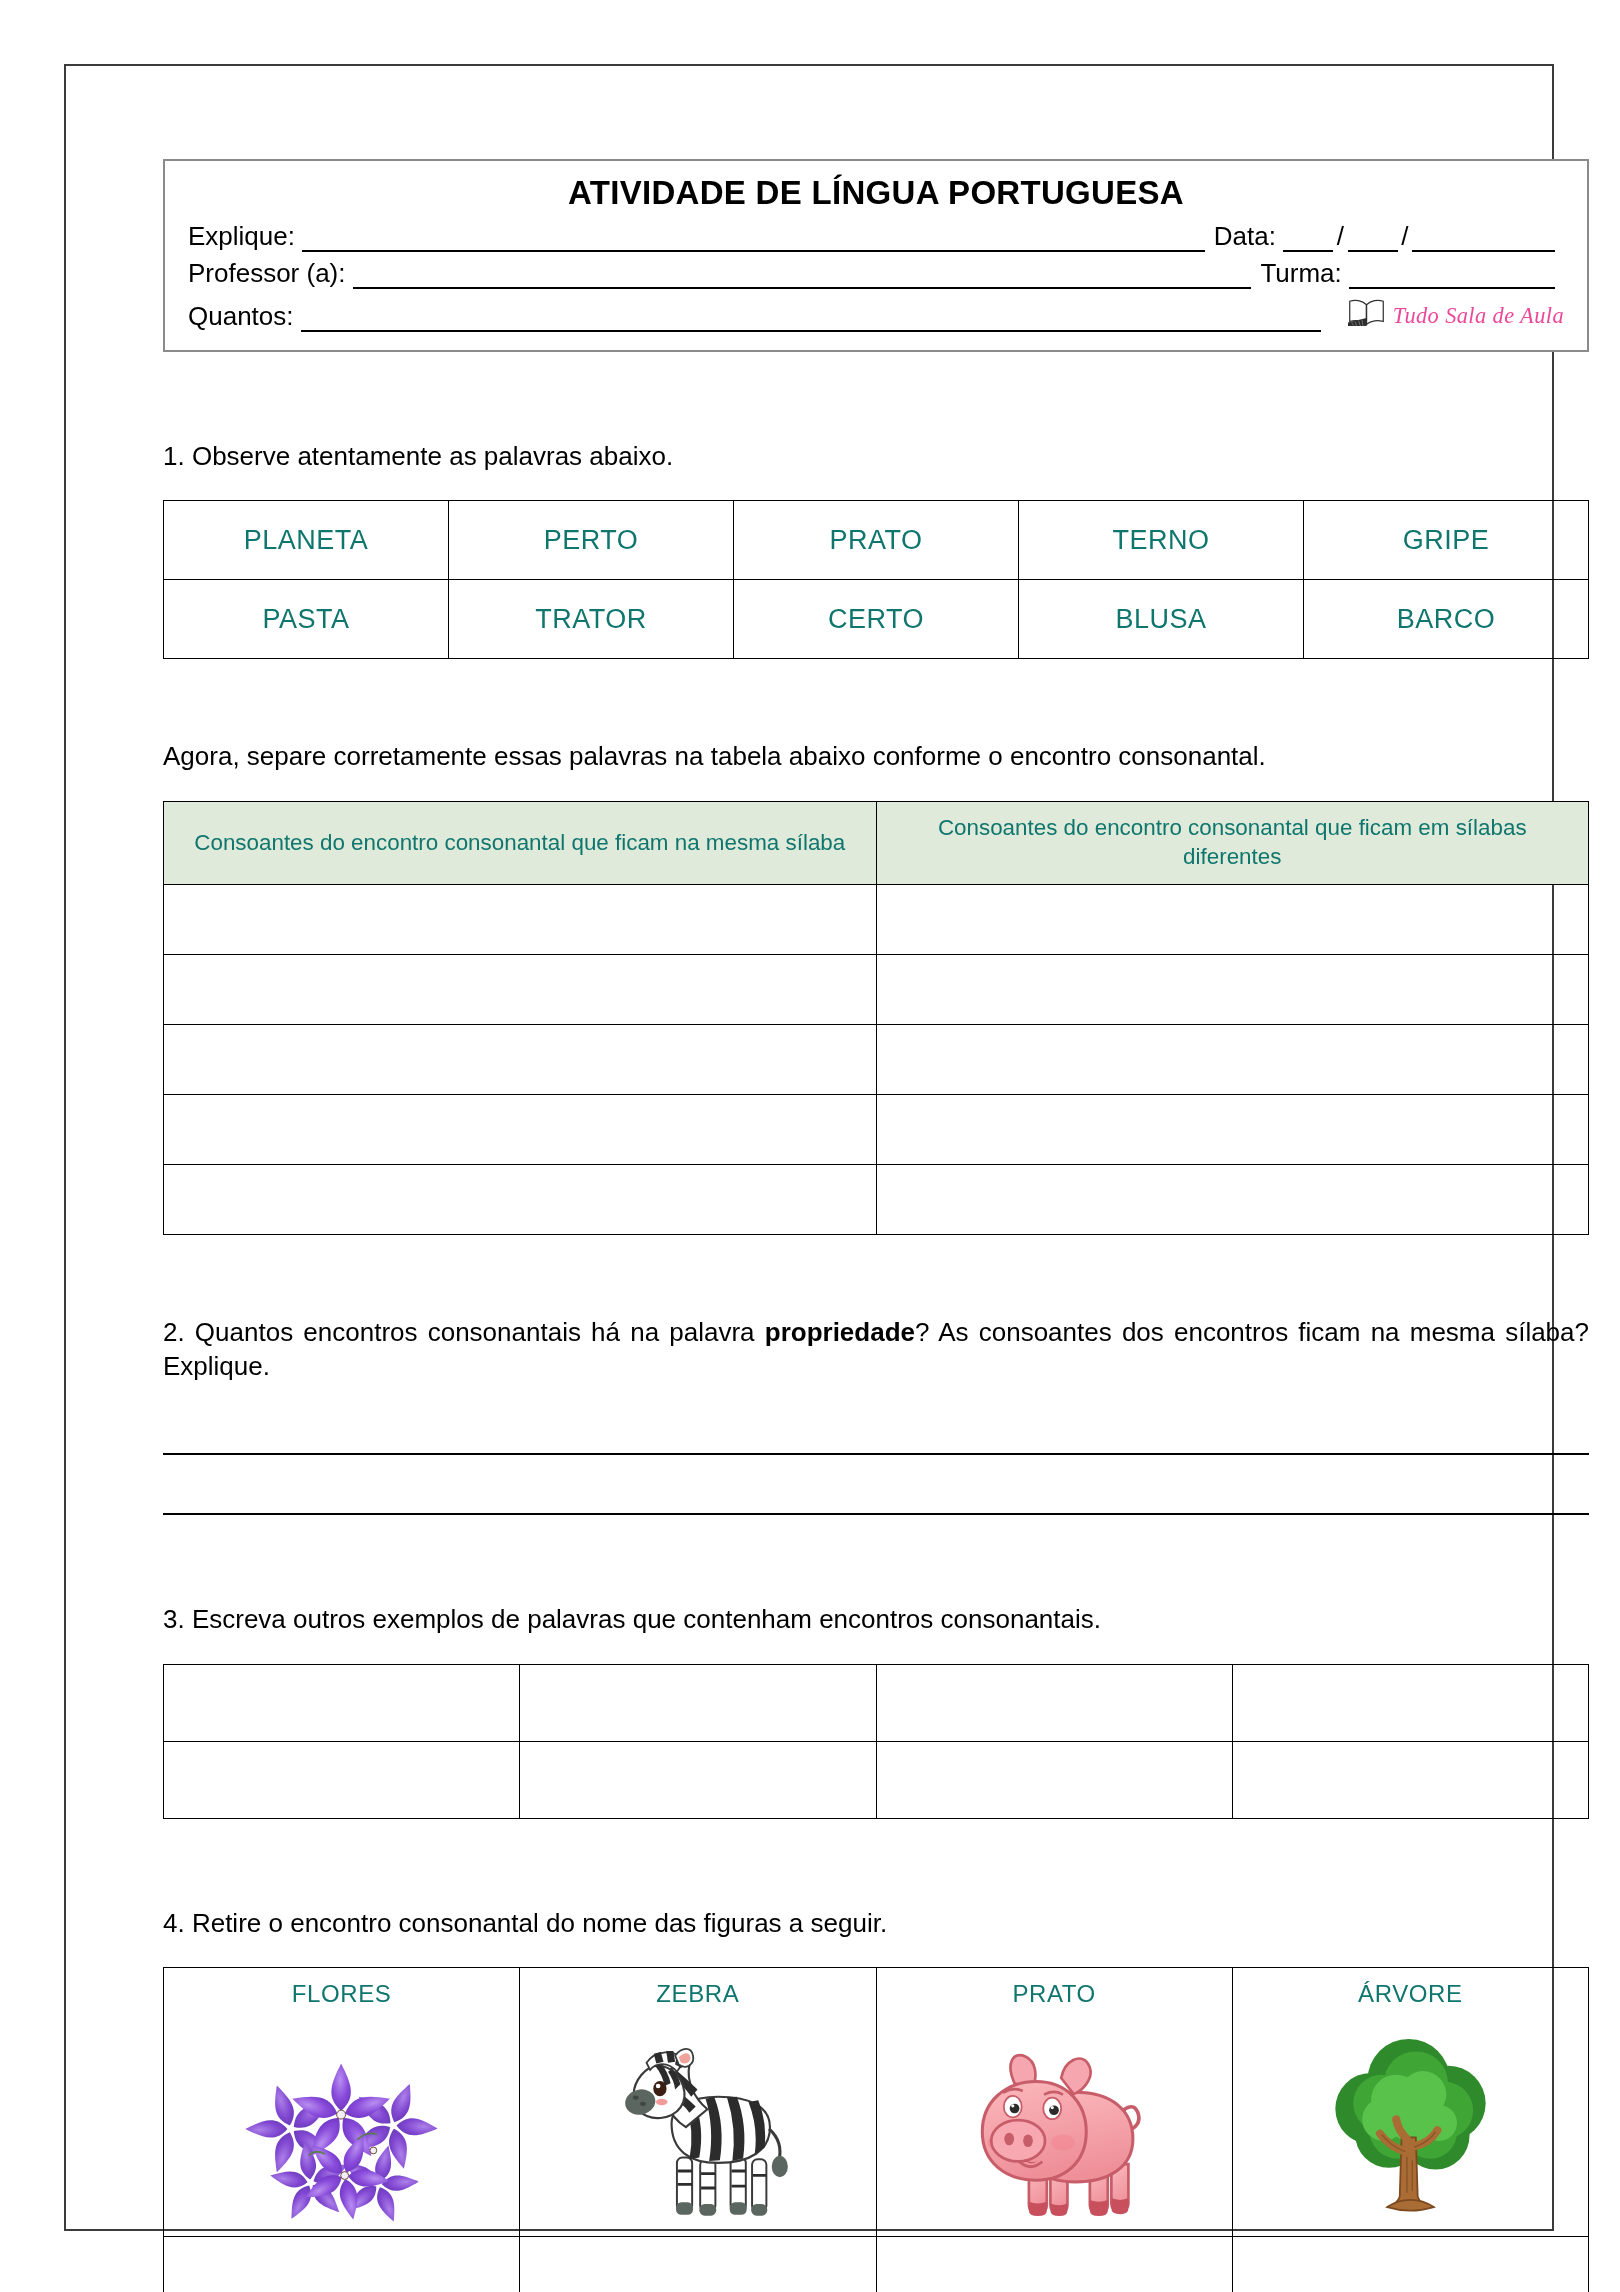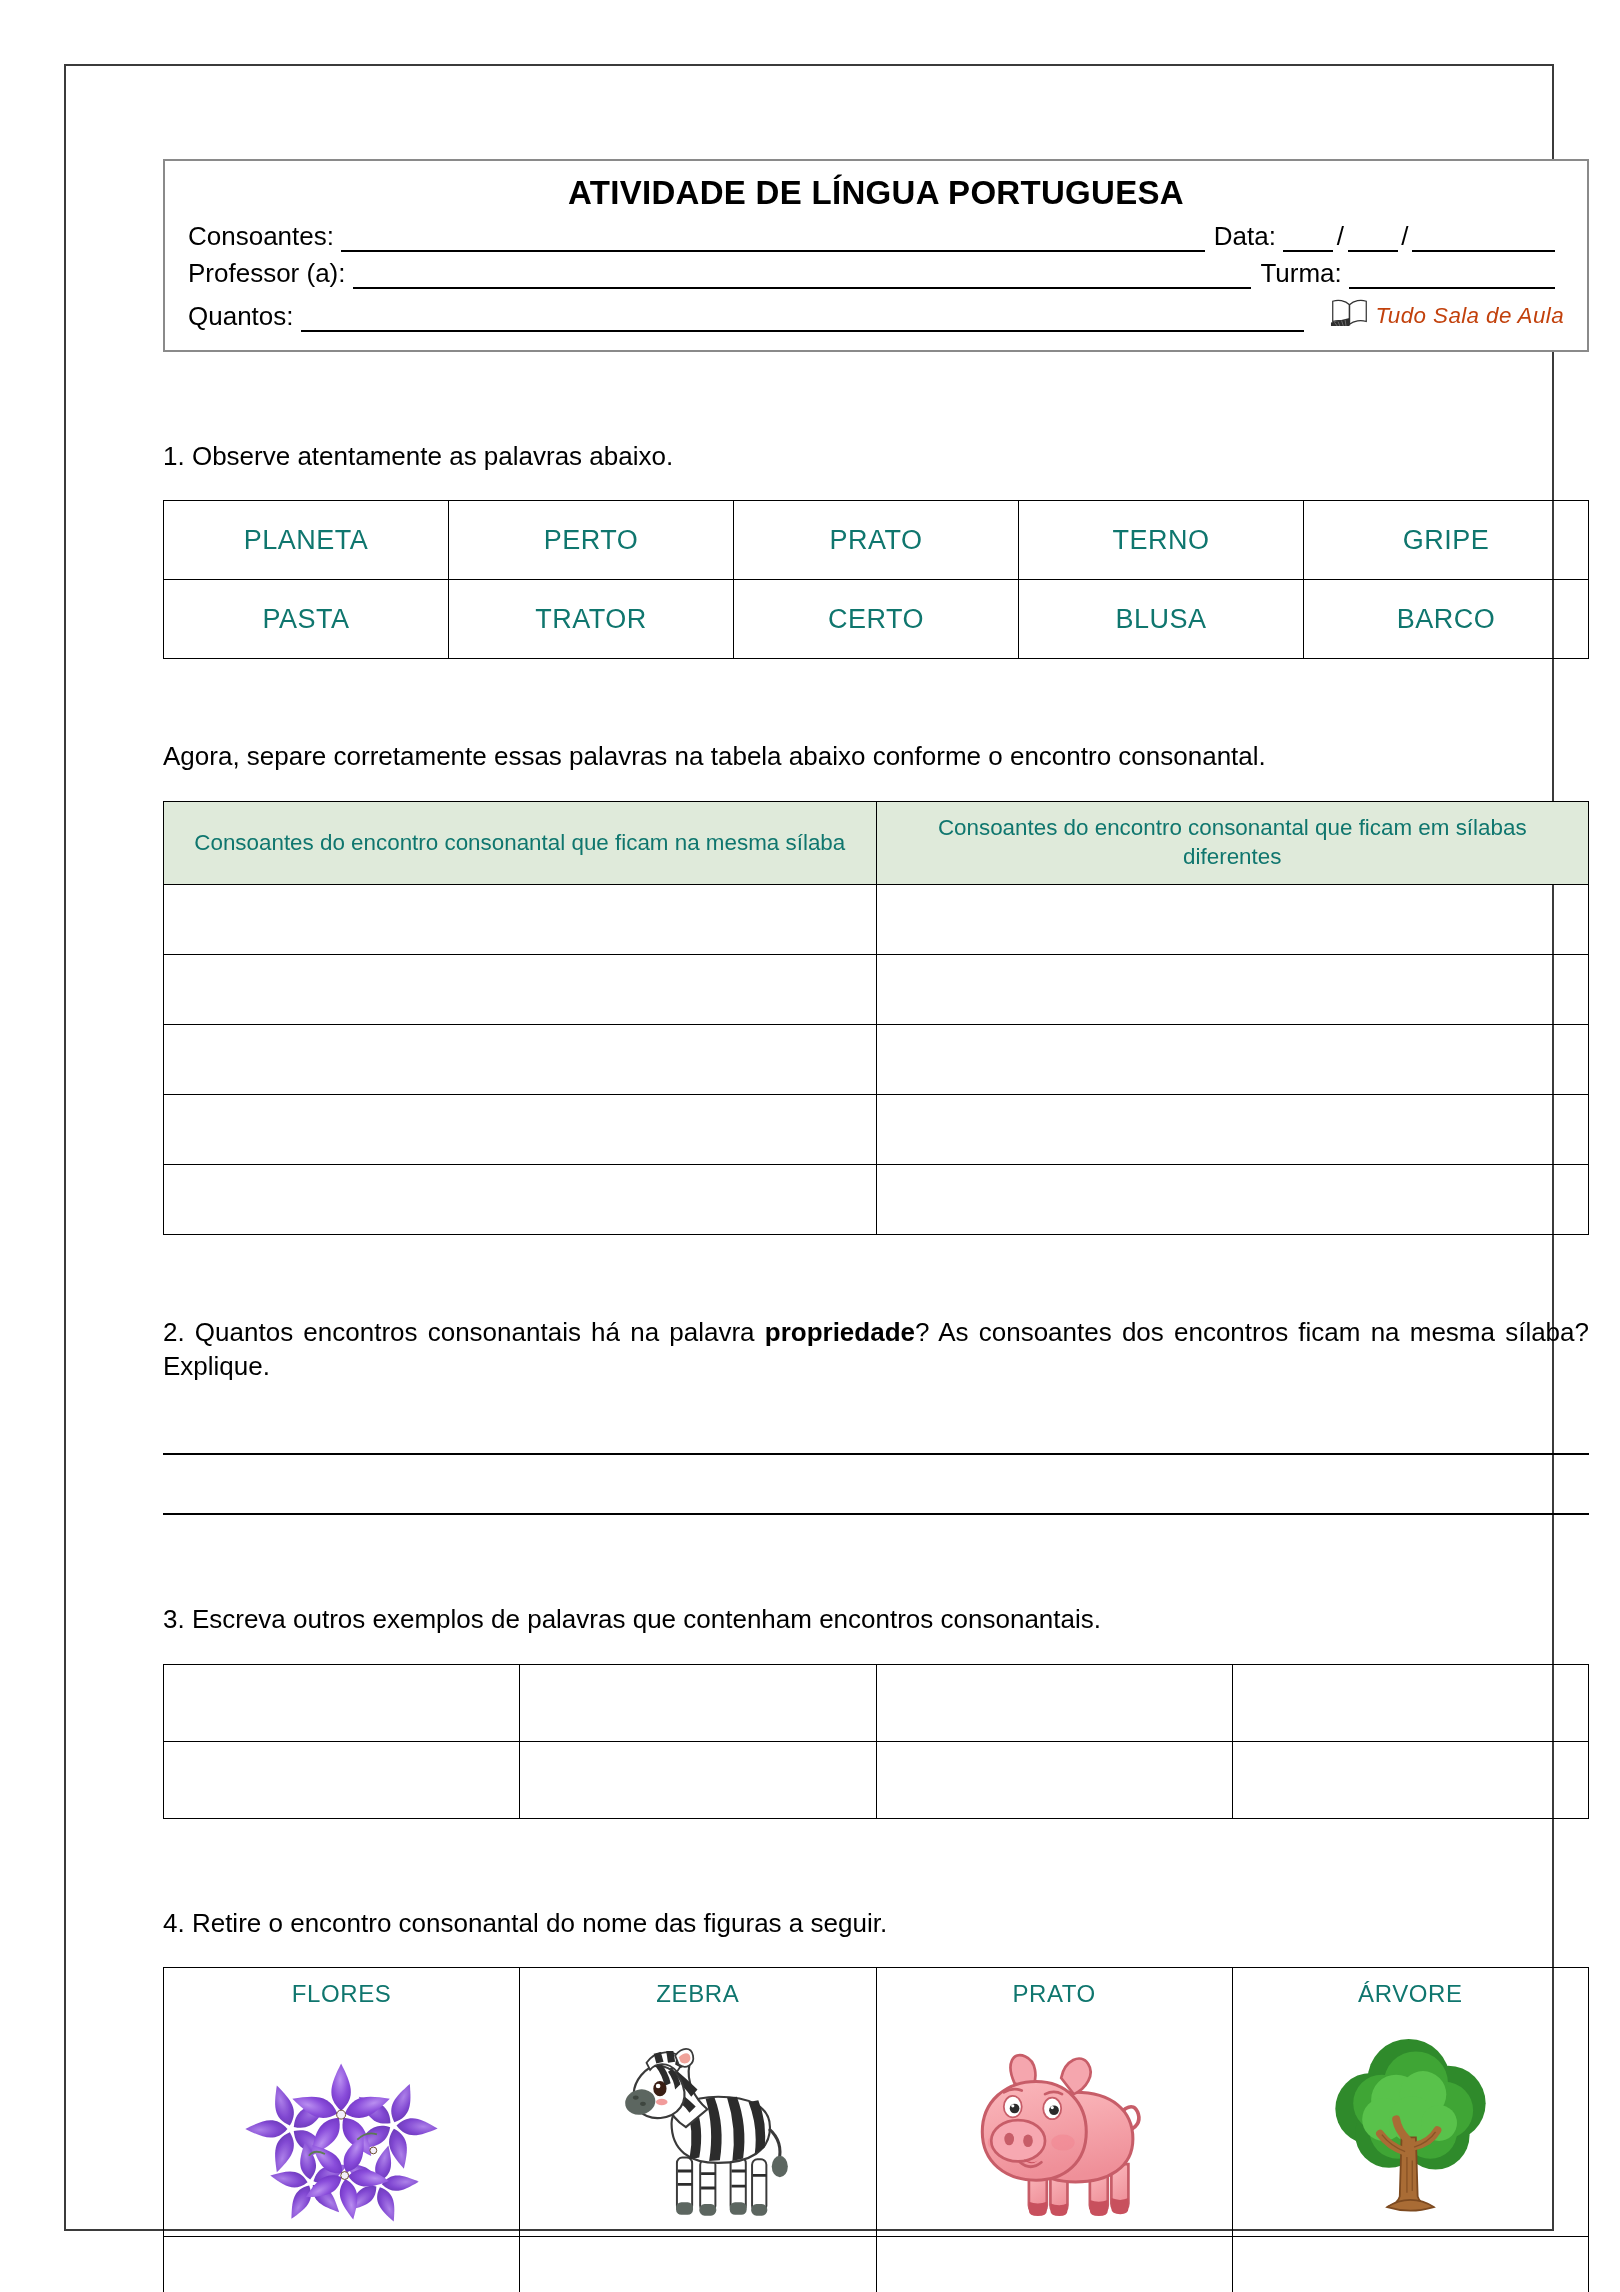--- a/index.html
+++ b/index.html
@@ -75,24 +75,24 @@
 
   .logo-wrap {
     flex: 0 0 auto;
     display: flex;
     align-items: center;
     gap: 5.4px;
     padding-left: 16px;
     transform: translateY(1.8px);
   }
   .logo-text {
-    font-family: Liberation Sans, sans-serif;
+    font-family: Liberation Serif, serif;
     font-style: italic;
     font-size: 22.4px;
-    color: #c2410c;
+    color: #ec4899;
     letter-spacing: 0.4px;
   }
 
   
   .q-text {
     font-size: 26px;
     line-height: 1.32;
     color: #000;
     text-align: justify;
     margin-top: 48px;
@@ -174,21 +174,21 @@
 <body>
 
 <div id="page">
   <div id="page-frame">
     <div id="content">
 
       <div class="header-box">
         <div class="header-title">ATIVIDADE DE LÍNGUA PORTUGUESA</div>
 
         <div class="header-row">
-          <span class="hr-label">Consoantes:</span>
+          <span class="hr-label">Explique:</span>
           <span class="hr-rule"></span>
           <span class="hr-label">Data:</span>
           <span class="hr-rule tiny"></span>
           <span class="slash">/</span>
           <span class="hr-rule tiny"></span>
           <span class="slash">/</span>
           <span class="hr-rule mid"></span>
         </div>
 
         <div class="header-row">

